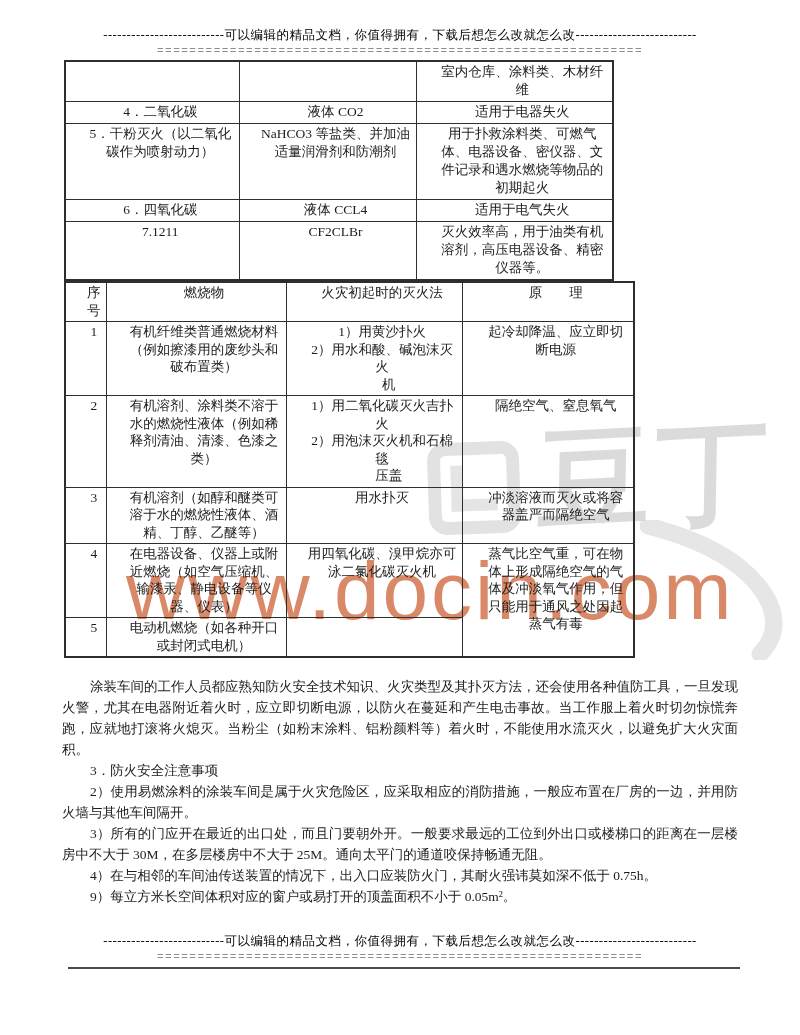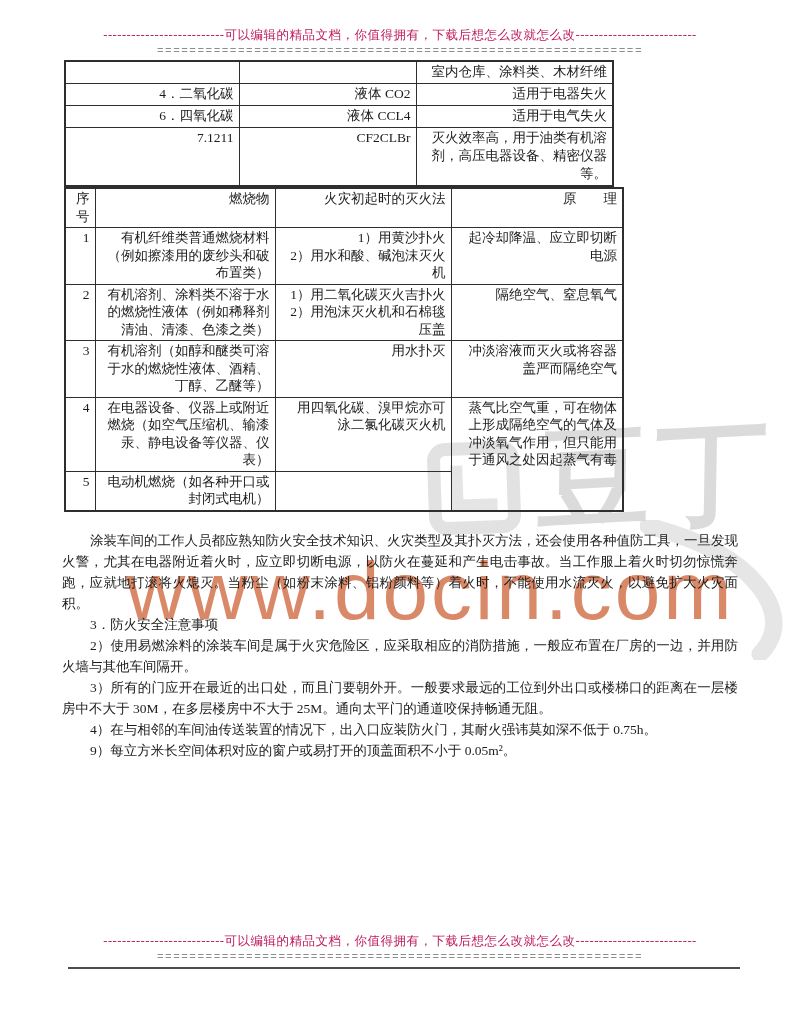--- a/index.html
+++ b/index.html
@@ -33,38 +33,38 @@
     position:absolute; left:538px; top:402px;
     font-size:112px; font-weight:bold; color:#cecece; opacity:.72;
     transform:rotate(-3deg) skewX(-4deg);
     font-family:"Liberation Serif","DejaVu Serif",serif;
     white-space:nowrap; letter-spacing:6px;
   }
   .wm-swoosh { position:absolute; left:640px; top:520px; opacity:.6; }
   
   .content { position:relative; z-index:1; }
   .banner {
-    text-align:center; font-size:12.5px; color:#be185d;
+    text-align:center; font-size:12.5px; color:#000000;
     padding-top:27px; letter-spacing:.5px; white-space:nowrap;
   }
   .equals {
     text-align:center; color:#8d8d8d; font-size:11px; line-height:11px;
     letter-spacing:1.5px; margin-top:2px; white-space:nowrap;
     font-family:"Liberation Mono","DejaVu Sans Mono",monospace;
   }
   table {
     border-collapse:collapse; table-layout:fixed;
     margin-left:64px;
     font-size:13.5px; line-height:18px;
     border:2px solid #2e2e2e;
   }
   td {
     border:1px solid #2e2e2e;
-    padding:1px 5px 2px 7px;
-    vertical-align:top; text-align:right;
+    padding:1px 5px 2px 21px;
+    vertical-align:top; text-align:center;
     overflow:hidden;
   }
   .t1 { margin-top:3px; }
   .t2 td { line-height:17.5px; }
   .ml { white-space:pre-line; }
   .heading { margin:76px 0 5px 78px; font-size:14px; }
   .bodytext {
     width:676px; margin:18px 0 12px 62px;
     font-size:13.5px; line-height:21px;
     text-align:justify;
@@ -106,20 +106,25 @@
       <tbody>
           <tr>
         <td></td>
         <td></td>
         <td>室内仓库、涂料类、木材纤维</td>
       </tr>
       <tr>
         <td>4．二氧化碳</td>
         <td>液体 CO2</td>
         <td>适用于电器失火</td>
+      </tr>
+      <tr>
+        <td>5．干粉灭火（以二氧化碳作为喷射动力）</td>
+        <td>NaHCO3 等盐类、并加油适量润滑剂和防潮剂</td>
+        <td>用于扑救涂料类、可燃气体、电器设备、密仪器、文件记录和遇水燃烧等物品的初期起火</td>
       </tr>
       <tr>
         <td>6．四氧化碳</td>
         <td>液体 CCL4</td>
         <td>适用于电气失火</td>
       </tr>
       <tr>
         <td>7.1211</td>
         <td>CF2CLBr</td>
         <td>灭火效率高，用于油类有机溶剂，高压电器设备、精密仪器等。</td>

